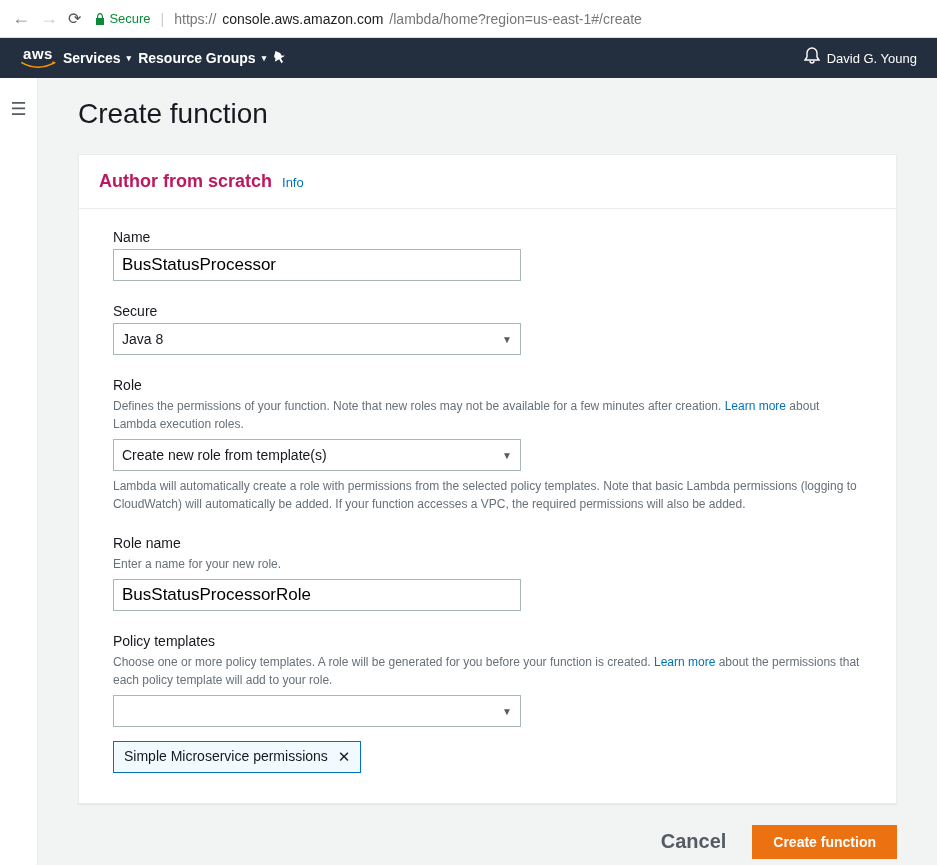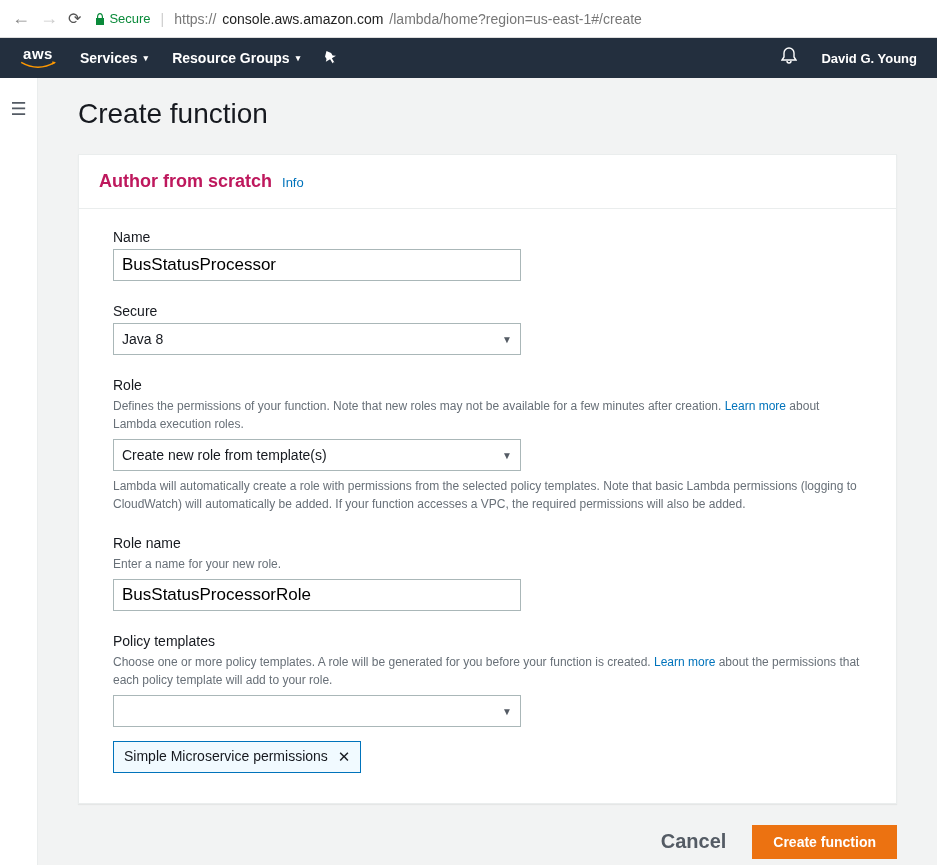--- a/index.html
+++ b/index.html
@@ -10,30 +10,30 @@
   .nav-arrow { color: #888; font-size: 18px; cursor: pointer; }
   .nav-arrow.disabled { color: #ccc; }
   .reload { color: #555; font-size: 16px; }
   .url-box { flex: 1; display: flex; align-items: center; gap: 6px; padding: 0 4px; font-size: 14px; color: #333; }
   .secure { color: #0a8a3a; display: flex; align-items: center; gap: 4px; font-size: 13px; }
   .url-dim { color: #777; }
   .url-dark { color: #222; }
   .sep { color: #ccc; margin: 0 4px; }
   
   
-  .aws-nav { height: 40px; background: #232f3e; display: flex; align-items: center; padding: 0 20px; color: #fff; gap: 24px; }
+  .aws-nav { height: 40px; background: #232f3e; display: flex; align-items: center; padding: 0 20px; color: #fff; gap: 7px; }
   .aws-logo { display: flex; flex-direction: column; align-items: center; line-height: 1; }
   .aws-logo-text { font-weight: bold; font-size: 15px; letter-spacing: 0.5px; }
   .aws-smile { width: 36px; height: 10px; }
   .nav-item { font-size: 14px; font-weight: 600; display: flex; align-items: center; gap: 6px; cursor: pointer; }
   .caret { font-size: 9px; }
   .pin { font-size: 13px; }
   .nav-spacer { flex: 1; }
   .bell { font-size: 17px; }
-  .user { font-size: 13px; font-weight: bold; }
+  .user { font-size: 13px; }
   
   
   .main-wrap { display: flex; background: #f2f3f3; min-height: 787px; }
   .side-toggle { width: 38px; padding-top: 20px; text-align: center; background: #fff; border-right: 1px solid #eaeded; }
   .hamburger { font-size: 18px; color: #545b64; cursor: pointer; }
   .content { flex: 1; padding: 20px 40px 30px 40px; }
   
   h1.page-title { font-size: 28px; font-weight: 400; color: #16191f; margin-bottom: 24px; }
   
   .panel { background: #fff; border: 1px solid #eaeded; box-shadow: 0 1px 1px rgba(0,0,0,0.05); }

